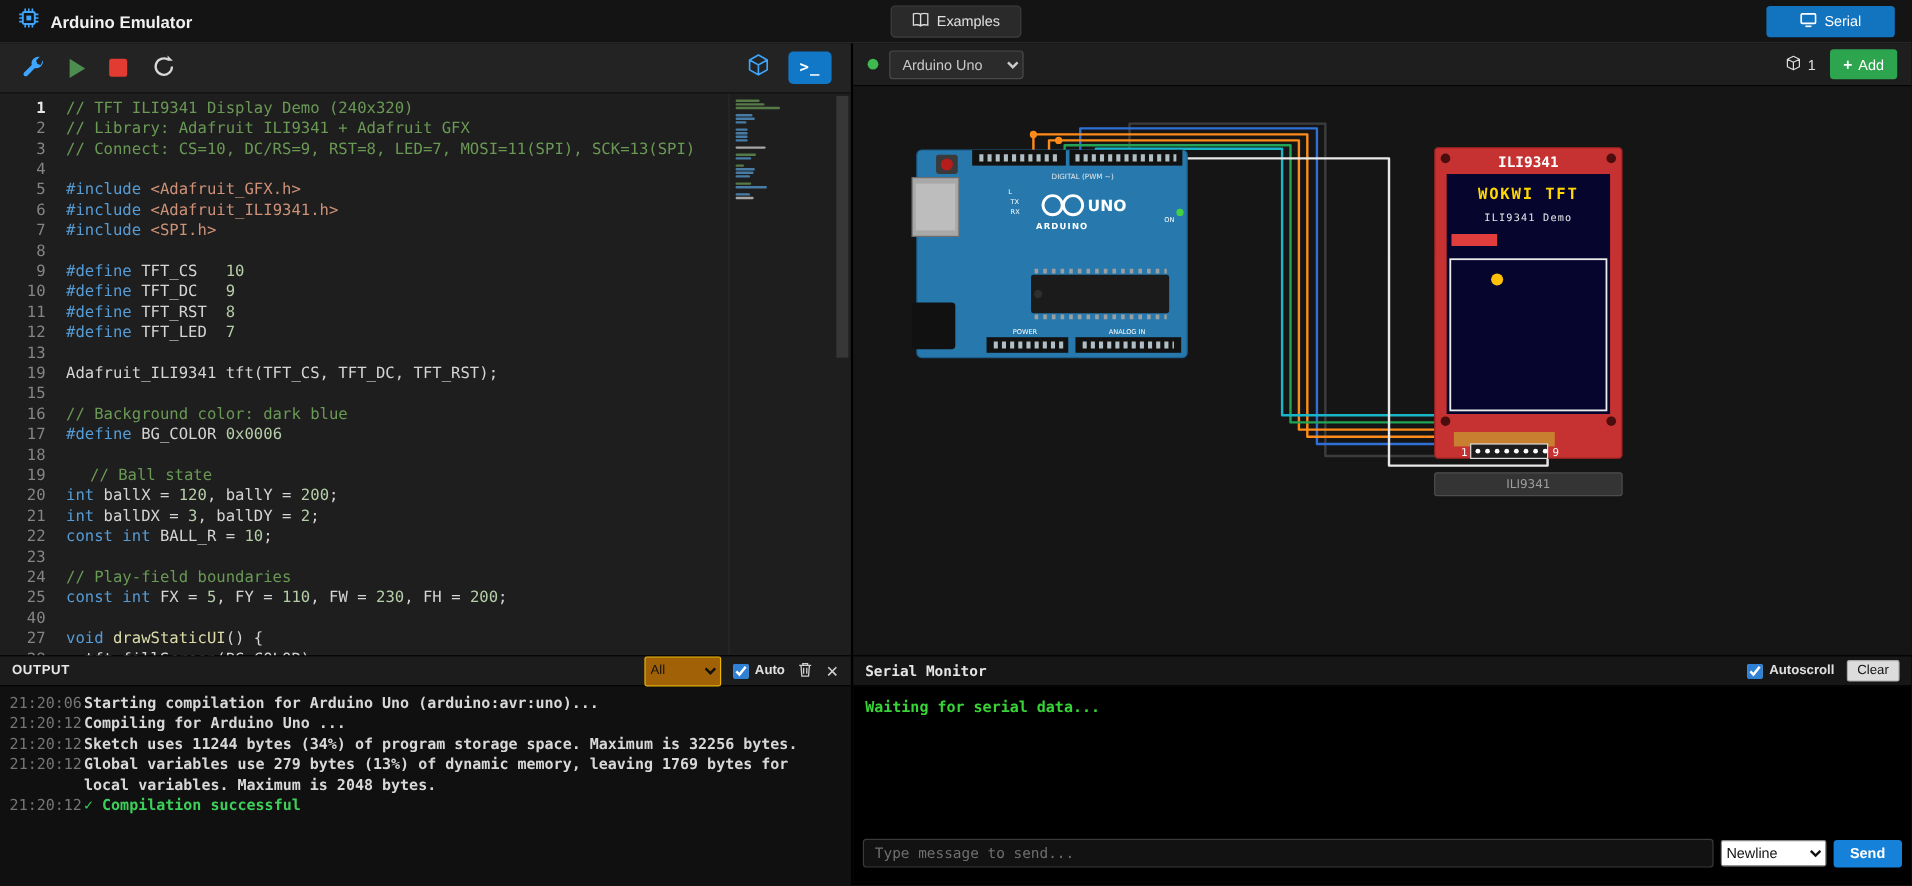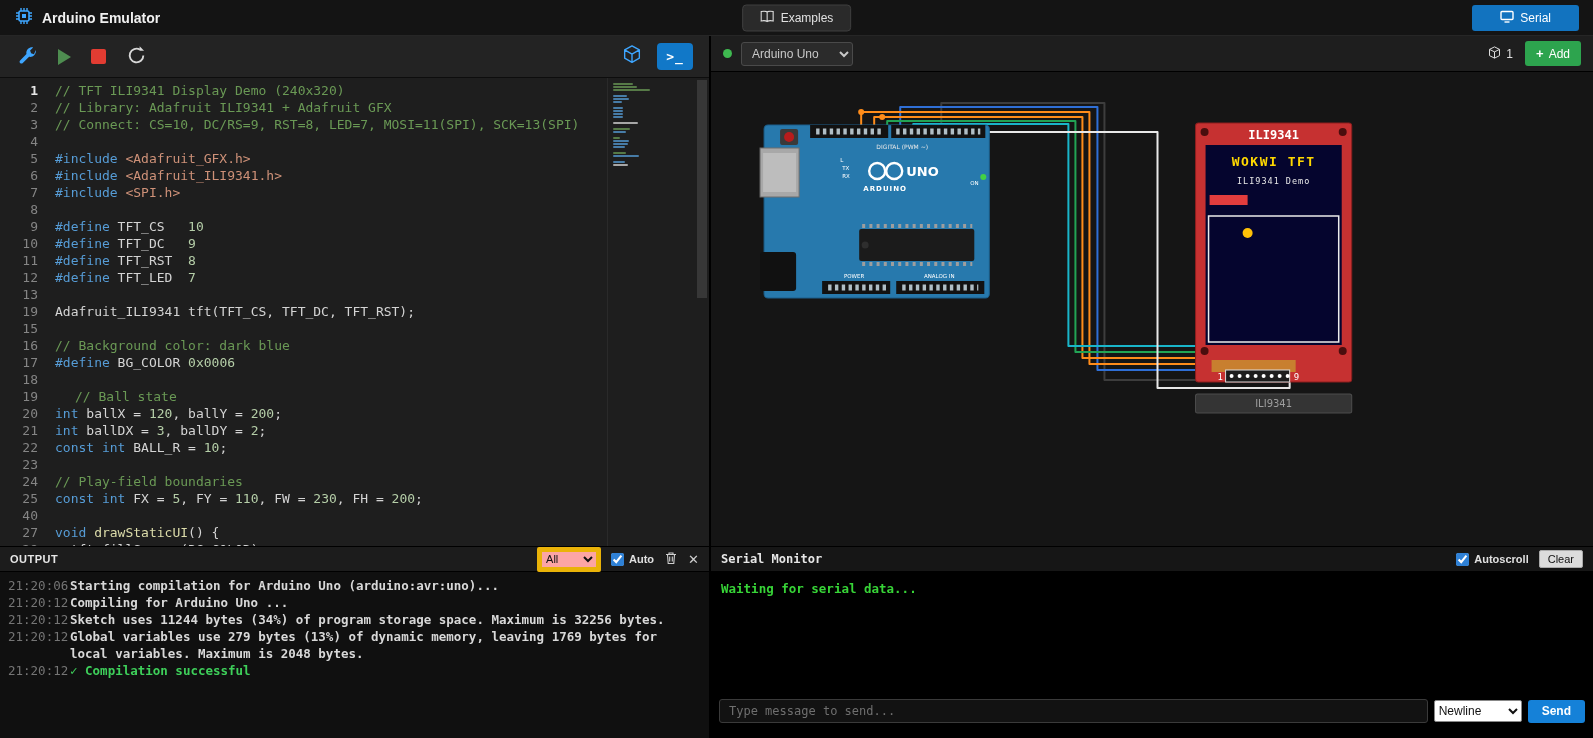--- a/index.html
+++ b/index.html
@@ -47,21 +47,21 @@
   .scroll-thumb { position:absolute; top:2px; right:2px; width:10px; height:218px; background:rgba(121,121,121,.28); }
 
   
   .output-panel { height:192px; flex:0 0 192px; background:#101010; border-top:1px solid #000;
     display:flex; flex-direction:column; }
   .panel-header { height:25px; flex:0 0 25px; background:#1c1c1c; border-bottom:1px solid #000;
     display:flex; align-items:center; padding:0 10px; gap:10px; }
   .panel-title { color:#e6e6e6; font-size:11px; font-weight:bold; letter-spacing:.5px; }
   .panel-title.mono { font-family:"DejaVu Sans Mono", monospace; font-size:12px; letter-spacing:0; }
   .hdr-right { margin-left:auto; display:flex; align-items:center; gap:10px; }
-  select.light { background:#fca5a5; color:#111; border:5px solid #eab308; border-radius:2px;
+  select.light { background:#a16207; color:#111; border:1px solid #eab308; border-radius:2px;
     font-size:11px; height:25px; min-width:64px; }
   .chk-wrap { display:flex; align-items:center; gap:5px; color:#e0e0e0; font-size:11px; font-weight:bold; }
   .chk-wrap input { width:13px; height:13px; accent-color:#2f81d6; }
   .icon-btn { background:none; border:none; color:#cfcfcf; cursor:pointer; font-size:13px;
     display:flex; align-items:center; }
   .output-log { flex:1; overflow:hidden; padding:5px 8px;
     font-family:"DejaVu Sans Mono", monospace; font-size:12.5px; line-height:17px; }
   .log-row { display:flex; }
   .log-time { width:62px; flex:0 0 62px; color:#757575; }
   .log-text { color:#d8d8d8; white-space:pre-wrap; flex:1; font-weight:bold; }

